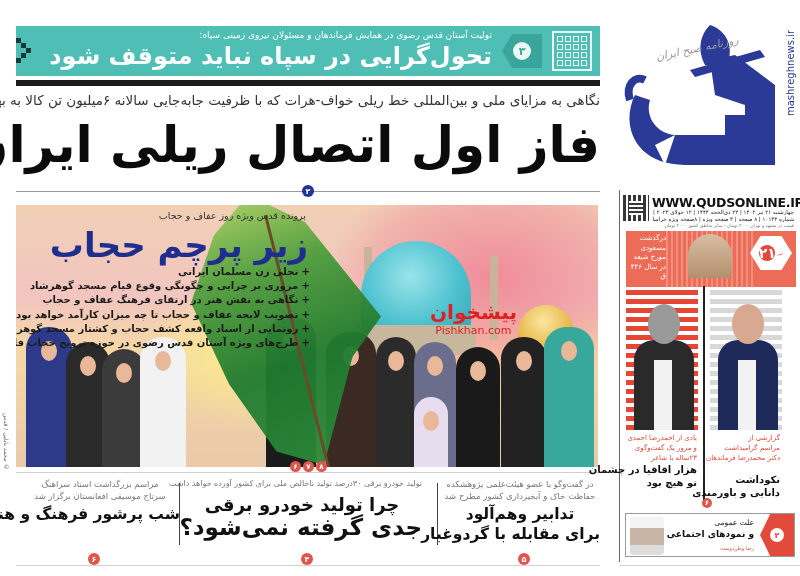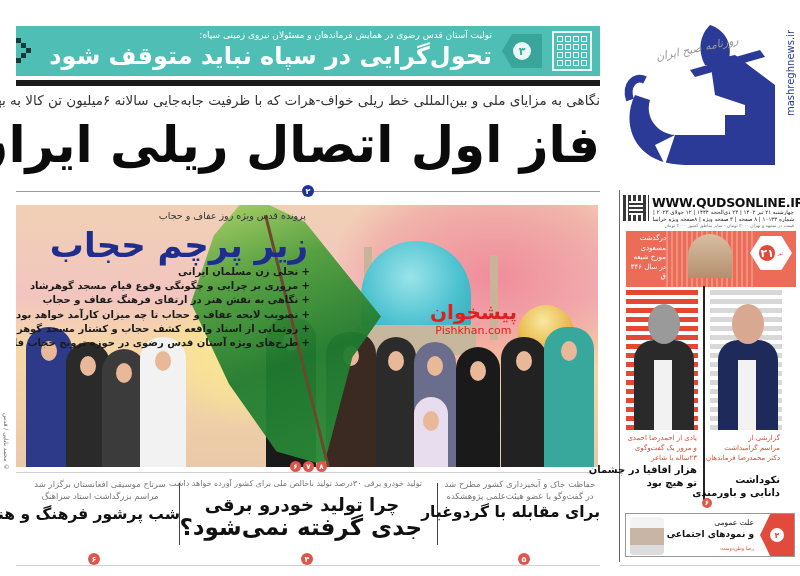--- a/index.html
+++ b/index.html
@@ -137,21 +137,21 @@
   }
   .history .stripes { position: absolute; left: 40px; top: 0; width: 90px; height: 100%;
     background: repeating-linear-gradient(90deg, #f2907f 0 2px, transparent 2px 5px); }
   .history .statue { position: absolute; left: 62px; top: 3px; width: 44px; height: 44px; border-radius: 22px 22px 0 0; background: linear-gradient(180deg,#d8bfa3,#b48f6e); }
   .history .text { position: absolute; left: 4px; top: 3px; font-size: 7px; color: #fff; line-height: 9.5px; text-align: right; width: 36px; }
   .history .hex {
     position: absolute; right: 4px; top: 5px; width: 42px; height: 34px; background: #fff;
     clip-path: polygon(25% 0, 75% 0, 100% 50%, 75% 100%, 25% 100%, 0 50%);
     display: flex; align-items: center; justify-content: center; gap: 2px;
   }
-  .history .hex .num { width: 16px; height: 16px; border-radius: 50%; background: #e24a3b; color: #fff; font-size: 11px; font-weight: bold; display: flex; align-items: center; justify-content: center; text-align: right; }
+  .history .hex .num { width: 16px; height: 16px; border-radius: 50%; background: #e24a3b; color: #fff; font-size: 14px; font-weight: bold; display: flex; align-items: center; justify-content: center; text-align: right; }
   .history .hex .mon { font-size: 5px; color: #e24a3b; }
 
   
   .col-sep-v { position: absolute; top: 286px; width: 2px; background: #222; }
   .portrait { position: absolute; top: 290px; width: 72px; height: 140px; overflow: hidden; }
   .portrait.red { left: 626px; background: repeating-linear-gradient(180deg, #e44734 0 5px, #fff 5px 9px); }
   .portrait.gray { left: 710px; background: repeating-linear-gradient(180deg, #d8d8d8 0 5px, #fff 5px 9px); }
   .portrait .body { position: absolute; bottom: 0; left: 8px; width: 60px; height: 90px; border-radius: 20px 20px 0 0; }
   .portrait .head { position: absolute; top: 14px; left: 22px; width: 32px; height: 40px; border-radius: 50%; }
   .portrait.red .body { background: #2a2a2a; }
@@ -287,36 +287,37 @@
 <div class="photo-credit">© محمد بابایی / قدس</div>
 <div class="feature-dots">
   <div class="page-dot dot-red">۶</div>
   <div class="page-dot dot-red">۷</div>
   <div class="page-dot dot-red">۸</div>
 </div>
 
 <div class="bottom-rule-top"></div>
 
 <div class="story" style="left:20px;width:160px;">
+  <div class="kicker">مراسم بزرگداشت استاد سراهنگ</div>
   <div class="kicker">سرتاج موسیقی افغانستان برگزار شد</div>
-  <div class="kicker">مراسم بزرگداشت استاد سراهنگ</div>
   <div class="title" style="margin-top:2px;">شب پرشور فرهنگ و هنر</div>
 </div>
 <div class="story-sep" style="left:179px;"></div>
 
 <div class="story" style="left:182px;width:240px;">
   <div class="kicker" style="font-size:8px;">تولید خودرو برقی ۳۰درصد تولید ناخالص ملی برای کشور آورده خواهد داشت</div>
   <div class="title" style="font-size:18px;line-height:22px;margin-top:4px;">چرا تولید خودرو برقی</div>
   <div class="title" style="font-size:23px;line-height:22px;">جدی گرفته نمی‌شود؟</div>
 </div>
 <div class="story-sep" style="left:437px;"></div>
 
 <div class="story" style="left:440px;width:160px;">
+  <div class="kicker">در گفت‌وگو با عضو هیئت‌علمی پژوهشکده</div>
   <div class="kicker">حفاظت خاک و آبخیزداری کشور مطرح شد</div>
-  <div class="kicker">در گفت‌وگو با عضو هیئت‌علمی پژوهشکده</div>
+  <div class="title" style="margin-top:2px;">تدابیر وهم‌آلود</div>
   <div class="title">برای مقابله با گردوغبار</div>
 </div>
 
 <div class="page-dot dot-red" style="left:88px;top:553px;">۶</div>
 <div class="page-dot dot-red" style="left:301px;top:553px;">۴</div>
 <div class="page-dot dot-red" style="left:518px;top:553px;">۵</div>
 <div class="bottom-rule" style="left:16px;width:584px;top:565px;"></div>
 
 <div class="masthead">
   <svg class="logo-q" viewBox="0 0 165 165">

